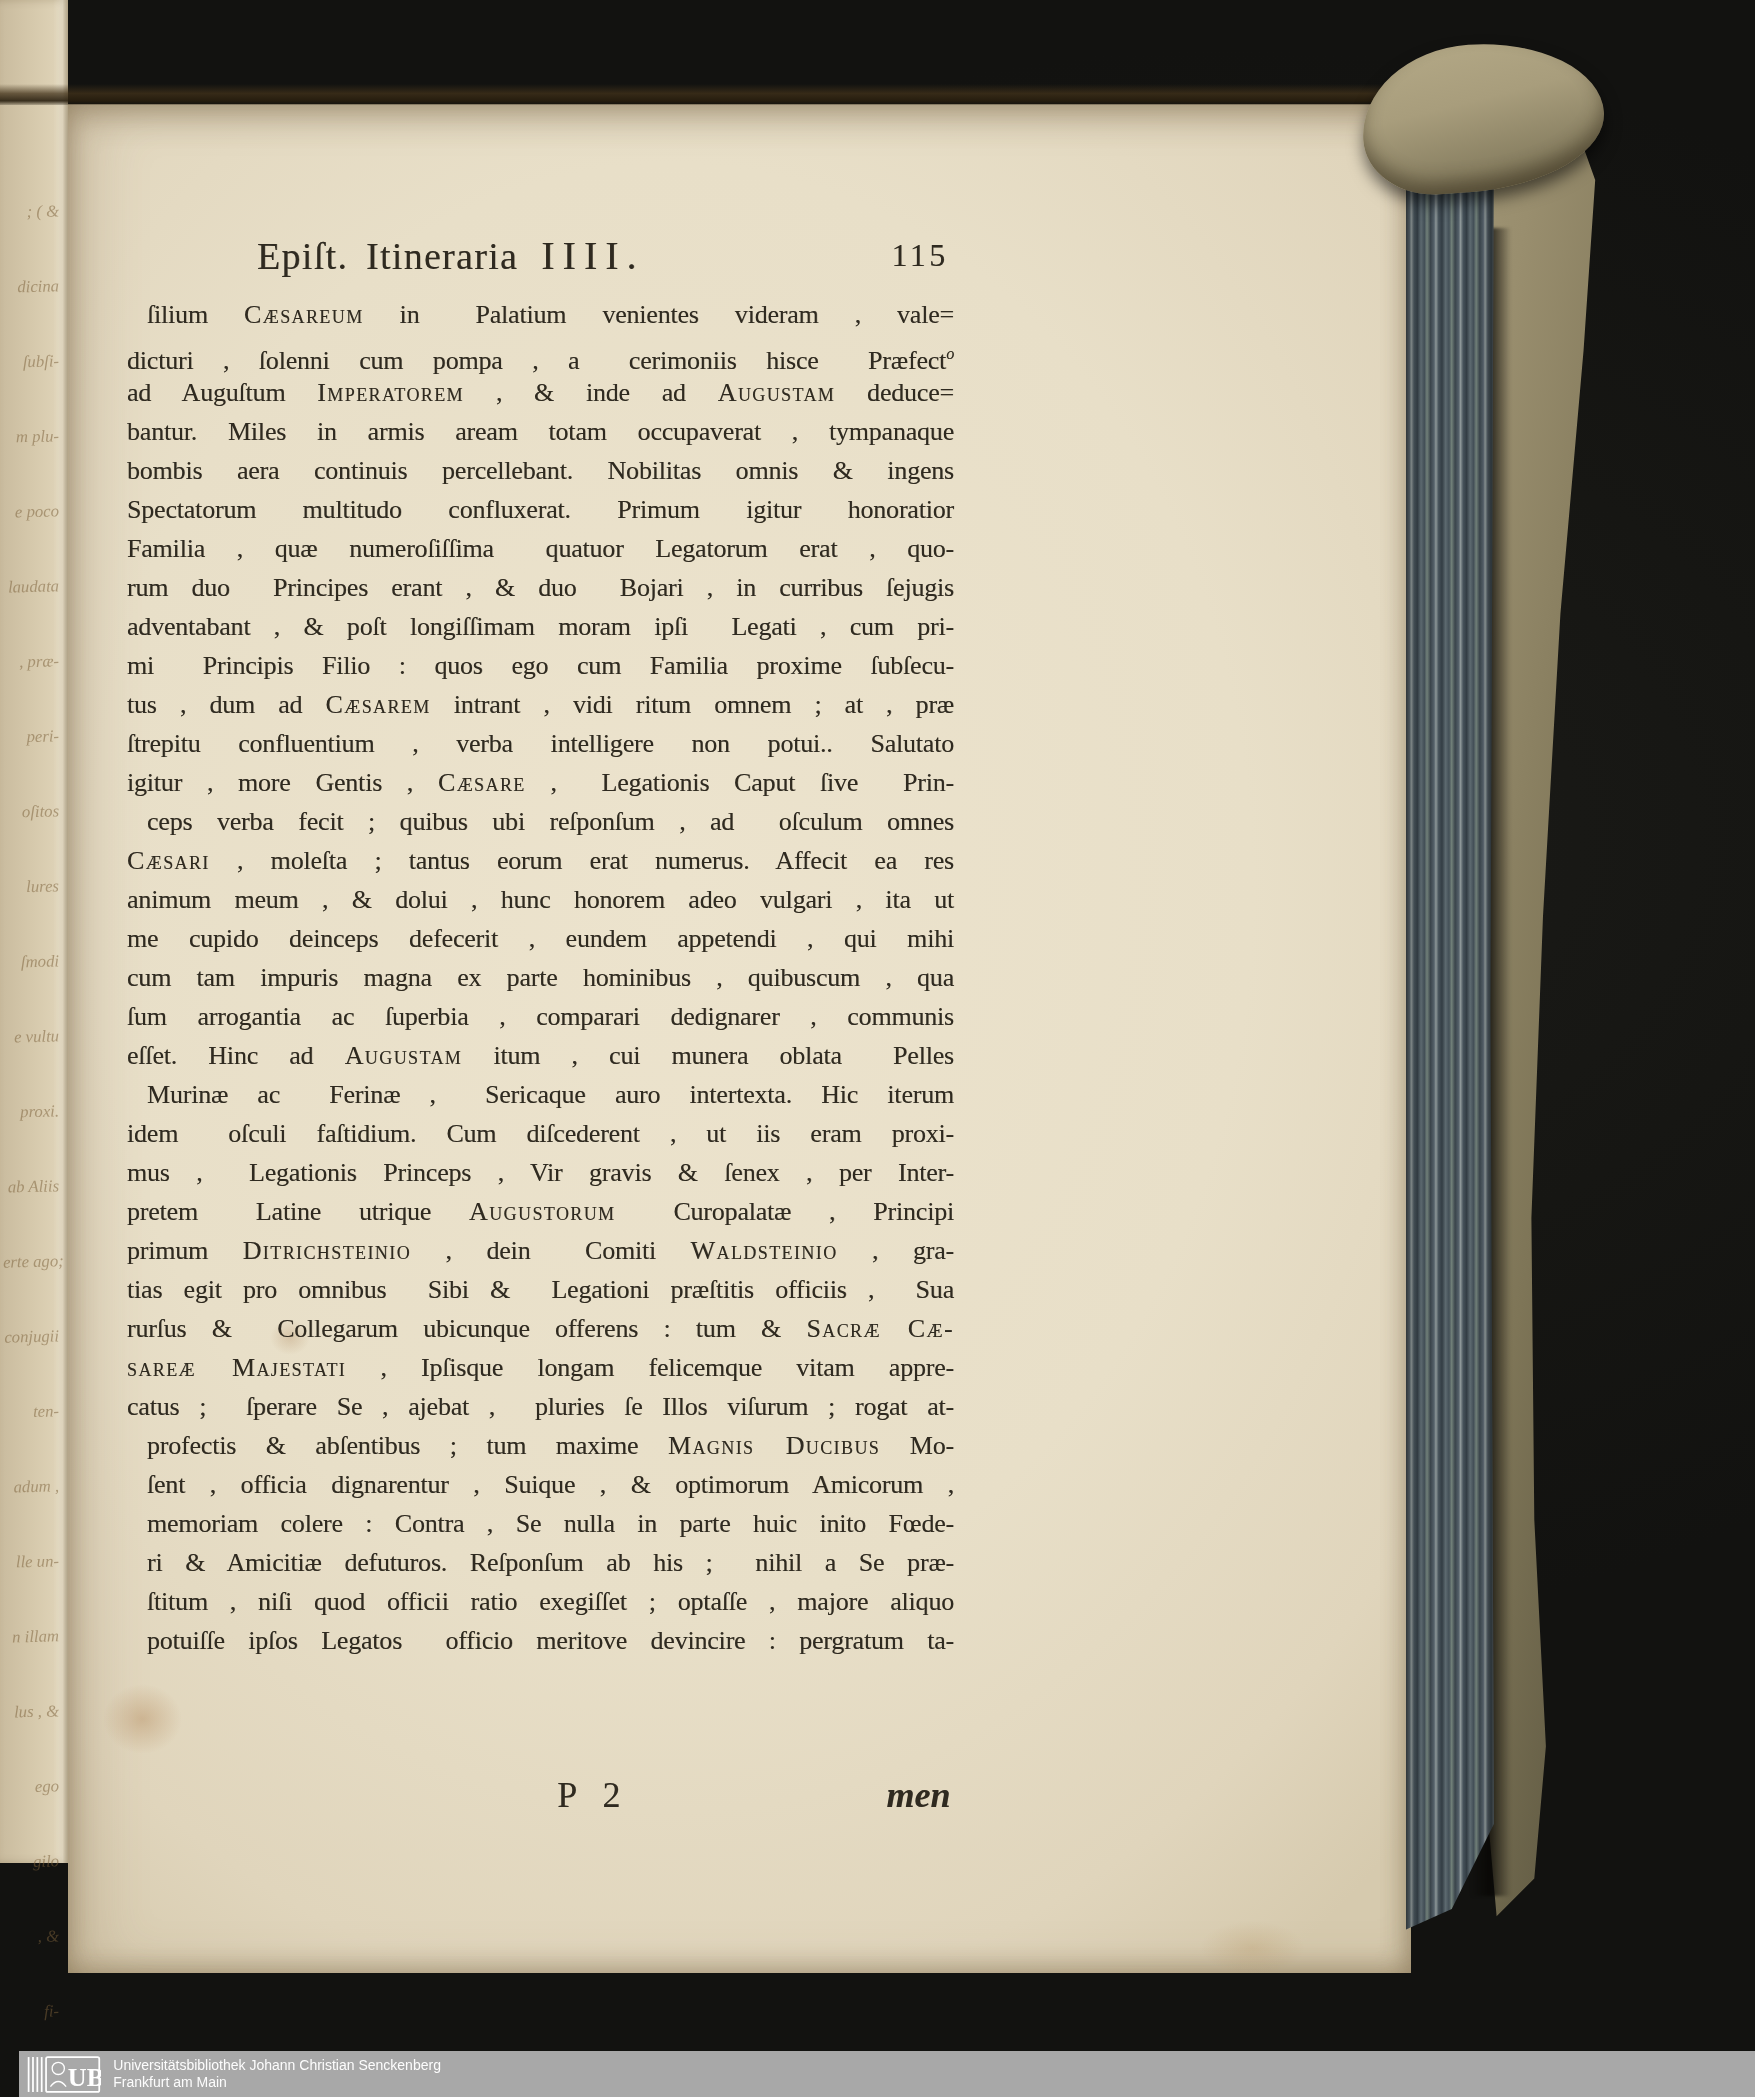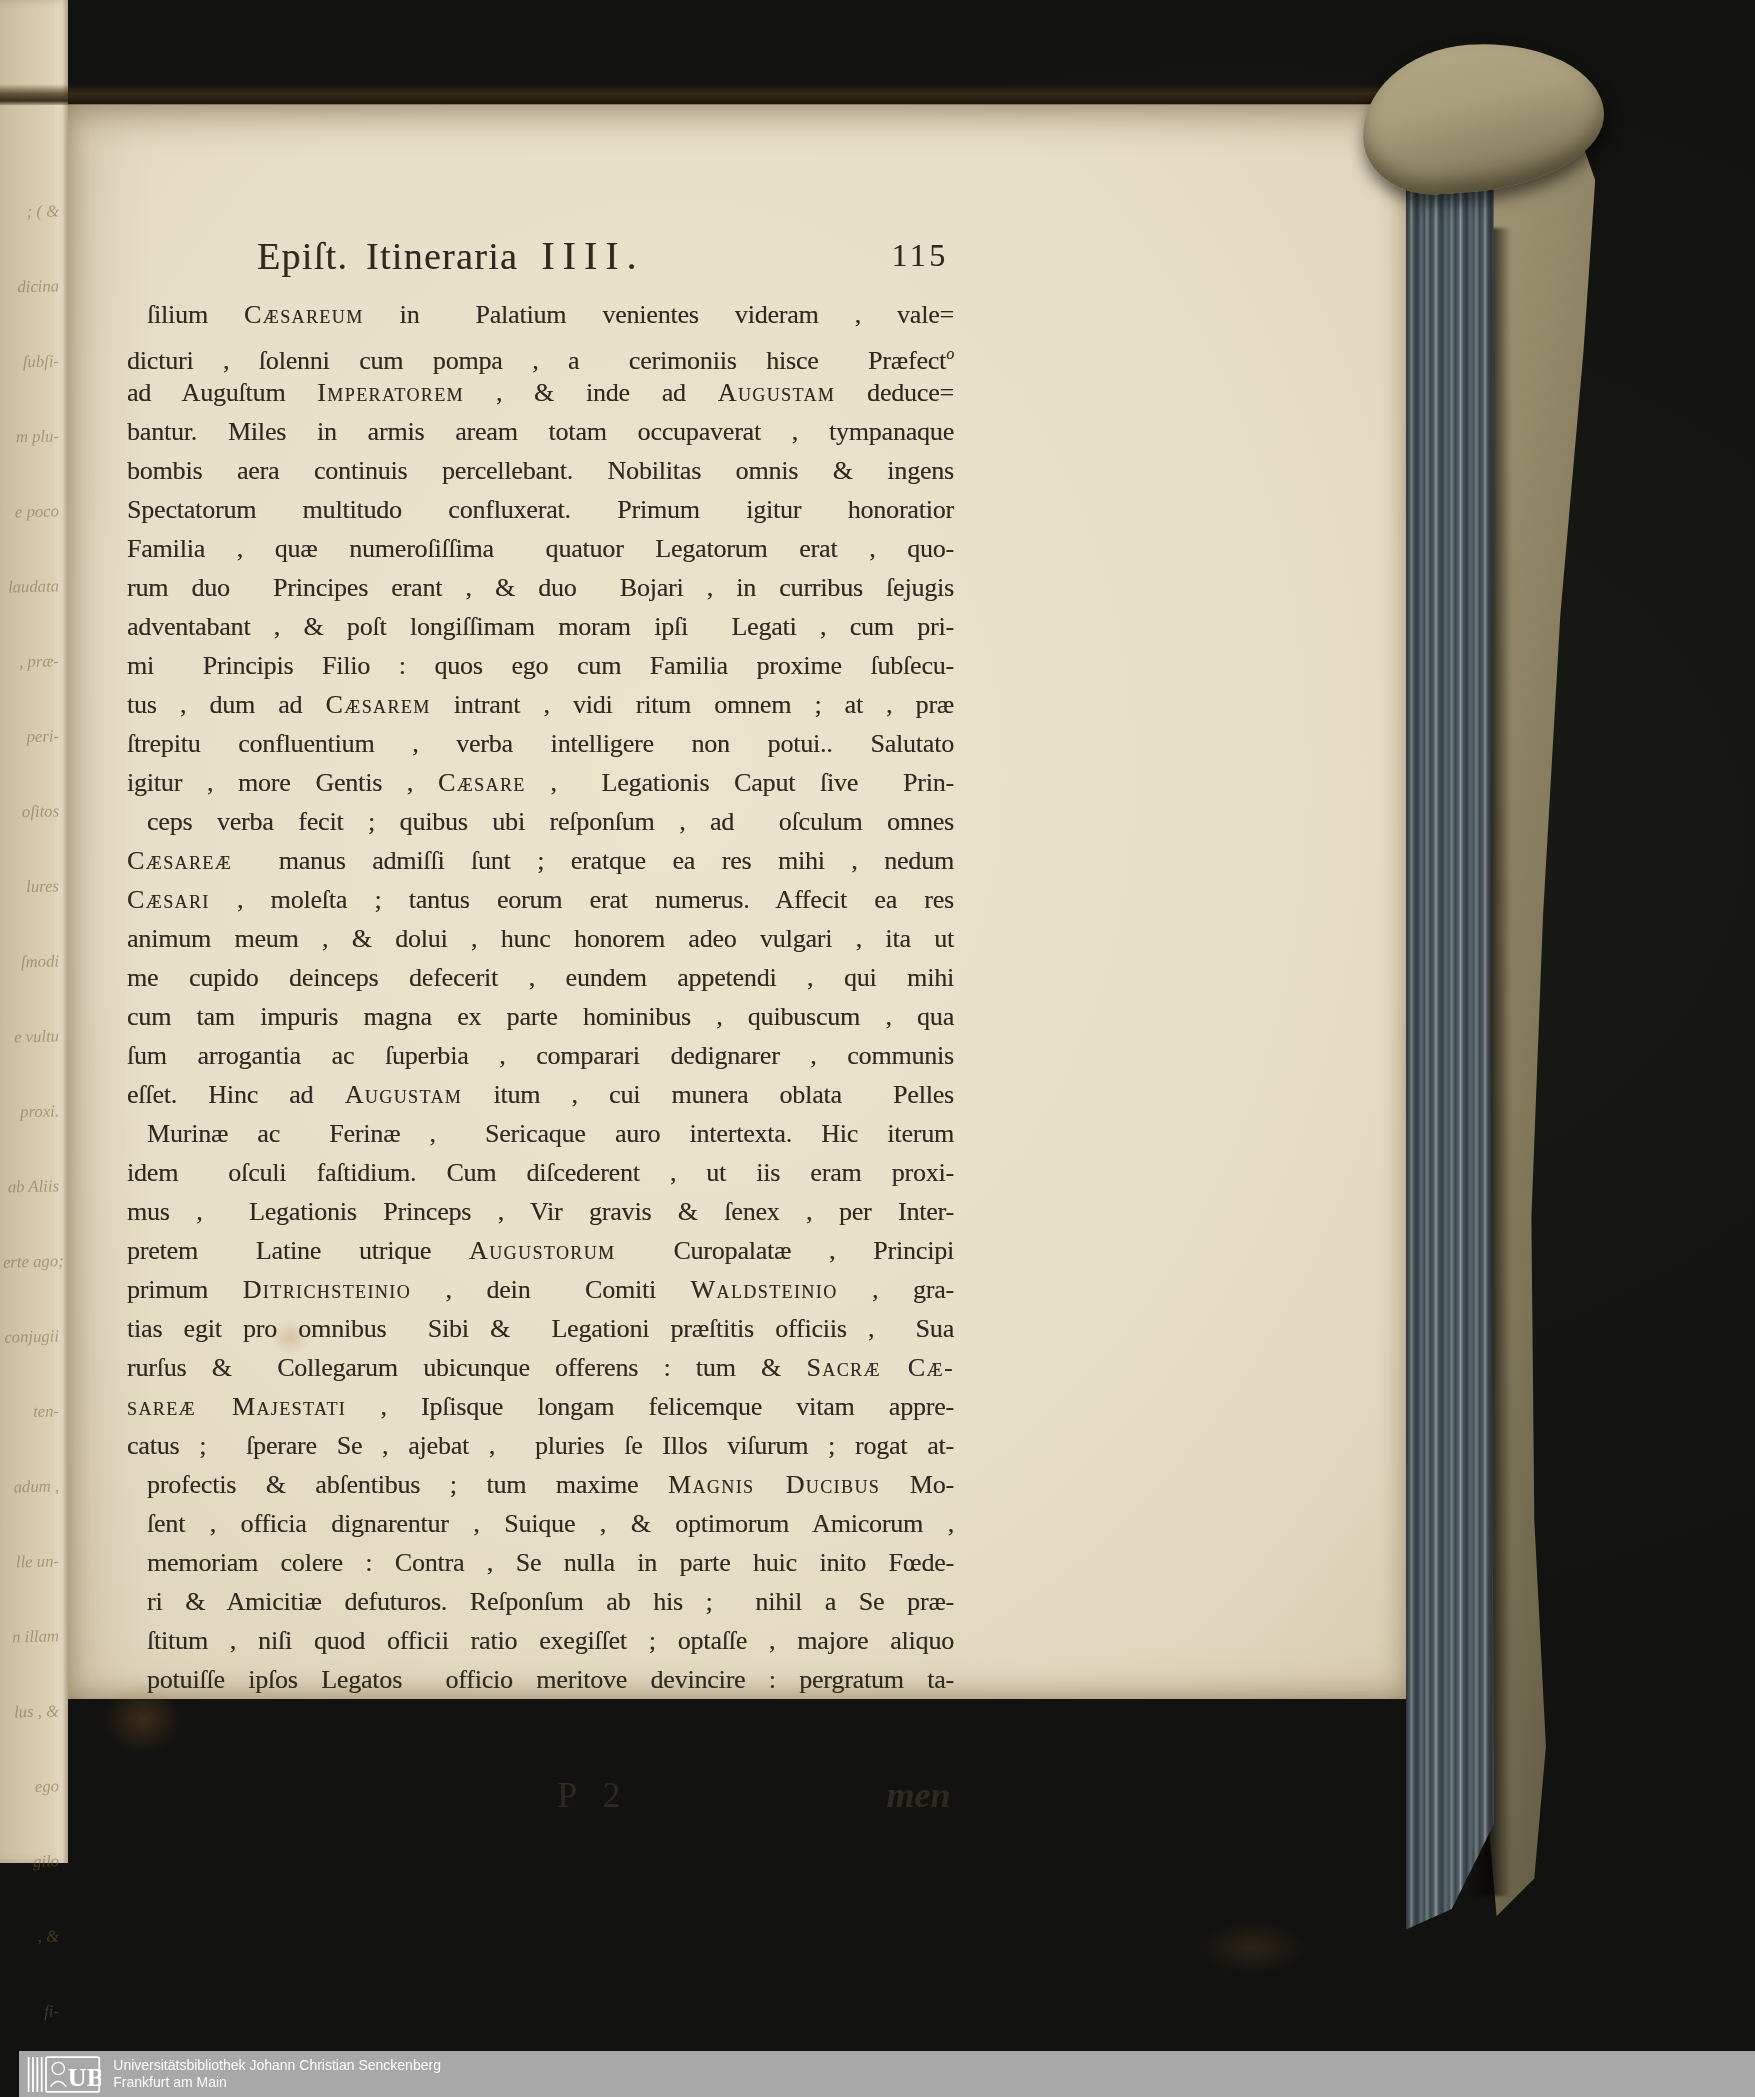--- a/index.html
+++ b/index.html
@@ -16,21 +16,21 @@
     box-shadow:inset -5.3px 0 8.8px rgba(90,70,40,.25);
   }
   #margin-fragments{
     position:absolute; top:174px; right:8.8px; width:56px;
     text-align:right; font-style:italic; font-size:16.7px; line-height:75px;
     color:rgba(122,96,58,.52); white-space:nowrap; overflow:visible;
   }
   #margin-fragments .frag{transform:rotate(-1.4deg); display:block;}
   
   #page{
-    position:absolute; left:68px; top:104px; width:1343px; height:1595px;
+    position:absolute; left:68px; top:104px; width:1343px; height:1869px;
     background:
       radial-gradient(1053px 1317px at 45% 42%, #ece3cd 0%, #e8dfc8 55%, #e0d5bc 85%, #d6caae 100%);
     box-shadow:
       inset 0 14px 30px rgba(92,72,40,.30),
       inset 30px 0 53px rgba(120,95,60,.18),
       inset -7px 0 23px rgba(115,95,62,.22),
       inset 0 -8.8px 21px rgba(110,90,55,.18);
   }
   #page-top-edge{
     position:absolute; left:0; top:84px; width:1492px; height:21px;
@@ -167,21 +167,20 @@
         <div class="bline"><span>bombis aera continuis percellebant. Nobilitas omnis &amp; ingens</span></div>
         <div class="bline"><span>Spectatorum multitudo confluxerat. Primum igitur honoratior</span></div>
         <div class="bline"><span>Familia , quæ numeroſiſſima </span><span class="st-i">quatuor Legatorum</span><span> erat , quo-</span></div>
         <div class="bline"><span>rum duo </span><span class="st-i">Principes</span><span> erant , &amp; duo </span><span class="st-i">Bojari</span><span> , in curribus ſejugis</span></div>
         <div class="bline"><span>adventabant , &amp; poſt longiſſimam moram ipſi </span><span class="st-i">Legati</span><span> , cum pri-</span></div>
         <div class="bline"><span>mi </span><span class="st-i">Principis</span><span> Filio : quos ego cum Familia proxime ſubſecu-</span></div>
         <div class="bline"><span>tus , dum ad </span><span class="st-sc">Cæsarem</span><span> intrant , vidi ritum omnem ; at , præ</span></div>
         <div class="bline"><span>ſtrepitu confluentium , verba intelligere non potui.. Salutato</span></div>
         <div class="bline"><span>igitur , more Gentis , </span><span class="st-sc">Cæsare</span><span> , </span><span class="st-i">Legationis</span><span> Caput ſive </span><span class="st-i">Prin-</span></div>
         <div class="bline"><span class="st-i">ceps</span><span> verba fecit ; quibus ubi reſponſum , ad </span><span class="st-i">oſculum</span><span> omnes</span></div>
-        <div class="bline"><span class="st-sc">Cæsareæ</span><span> </span><span class="st-i">manus</span><span> admiſſi ſunt ; eratque ea res mihi , nedum</span></div>
         <div class="bline"><span class="st-sc">Cæsari</span><span> , moleſta ; tantus eorum erat numerus. Affecit ea res</span></div>
         <div class="bline"><span>animum meum , &amp; dolui , hunc honorem adeo vulgari , ita ut</span></div>
         <div class="bline"><span>me cupido deinceps defecerit , eundem appetendi , qui mihi</span></div>
         <div class="bline"><span>cum tam impuris magna ex parte hominibus , quibuscum , qua</span></div>
         <div class="bline"><span>ſum arrogantia ac ſuperbia , comparari dedignarer , communis</span></div>
         <div class="bline"><span>eſſet. Hinc ad </span><span class="st-sc">Augustam</span><span> itum , cui munera oblata </span><span class="st-i">Pelles</span></div>
         <div class="bline"><span class="st-i">Murinæ</span><span> ac </span><span class="st-i">Ferinæ</span><span> , </span><span class="st-i">Sericaque auro intertexta.</span><span> Hic iterum</span></div>
         <div class="bline"><span>idem </span><span class="st-i">oſculi</span><span> faſtidium. Cum diſcederent , ut iis eram proxi-</span></div>
         <div class="bline"><span>mus , </span><span class="st-i">Legationis Princeps</span><span> , Vir gravis &amp; ſenex , per Inter-</span></div>
         <div class="bline"><span>pretem </span><span class="st-i">Latine</span><span> utrique </span><span class="st-sc">Augustorum</span><span> </span><span class="st-i">Curopalatæ</span><span> , Principi</span></div>

